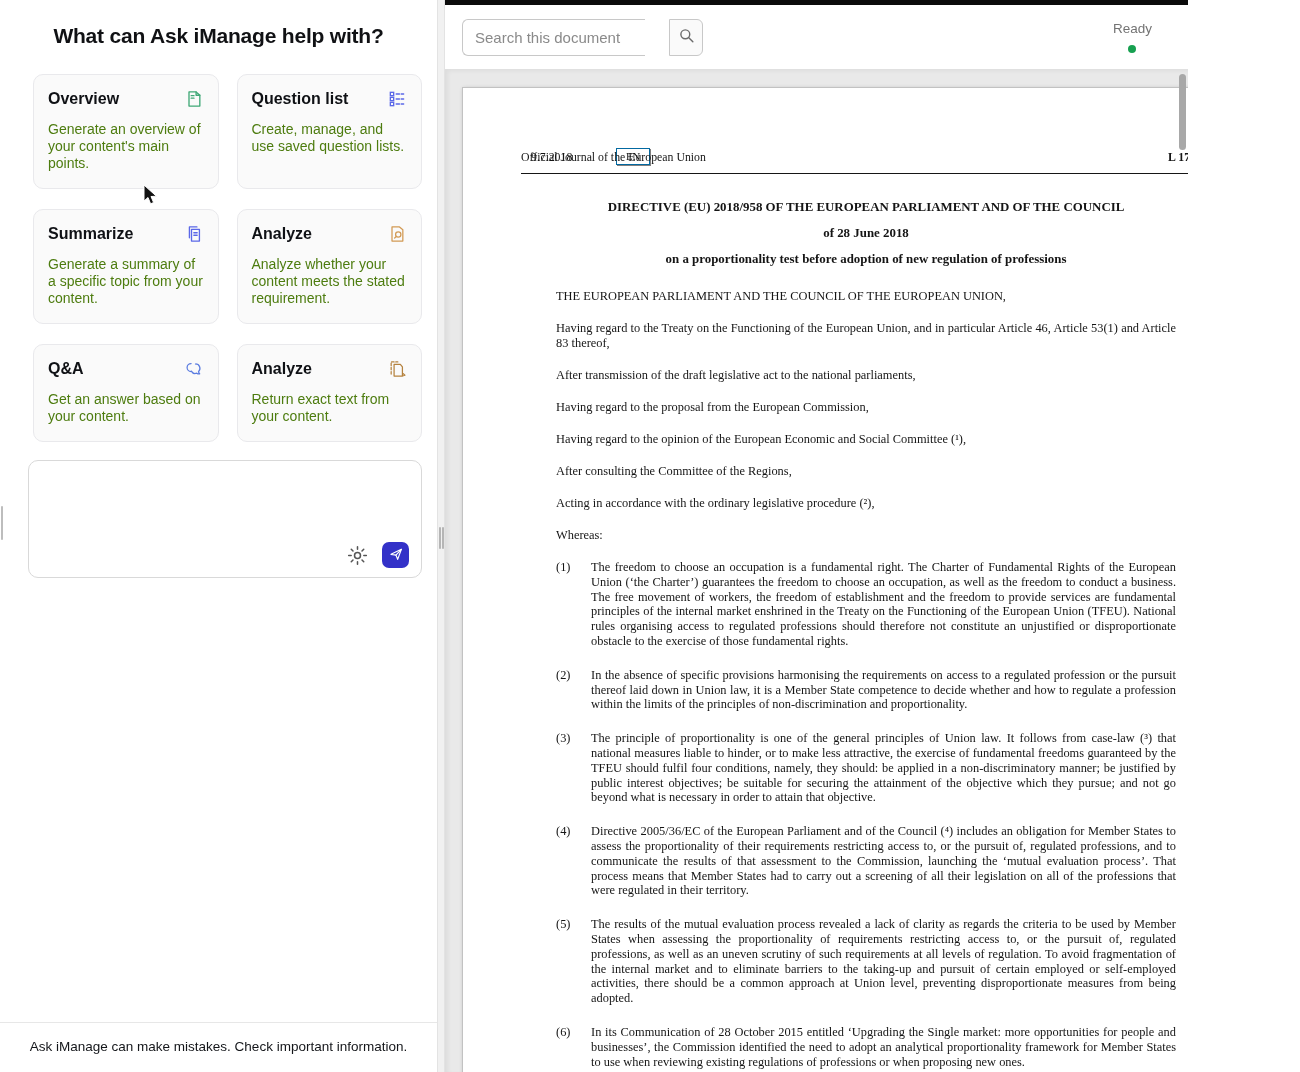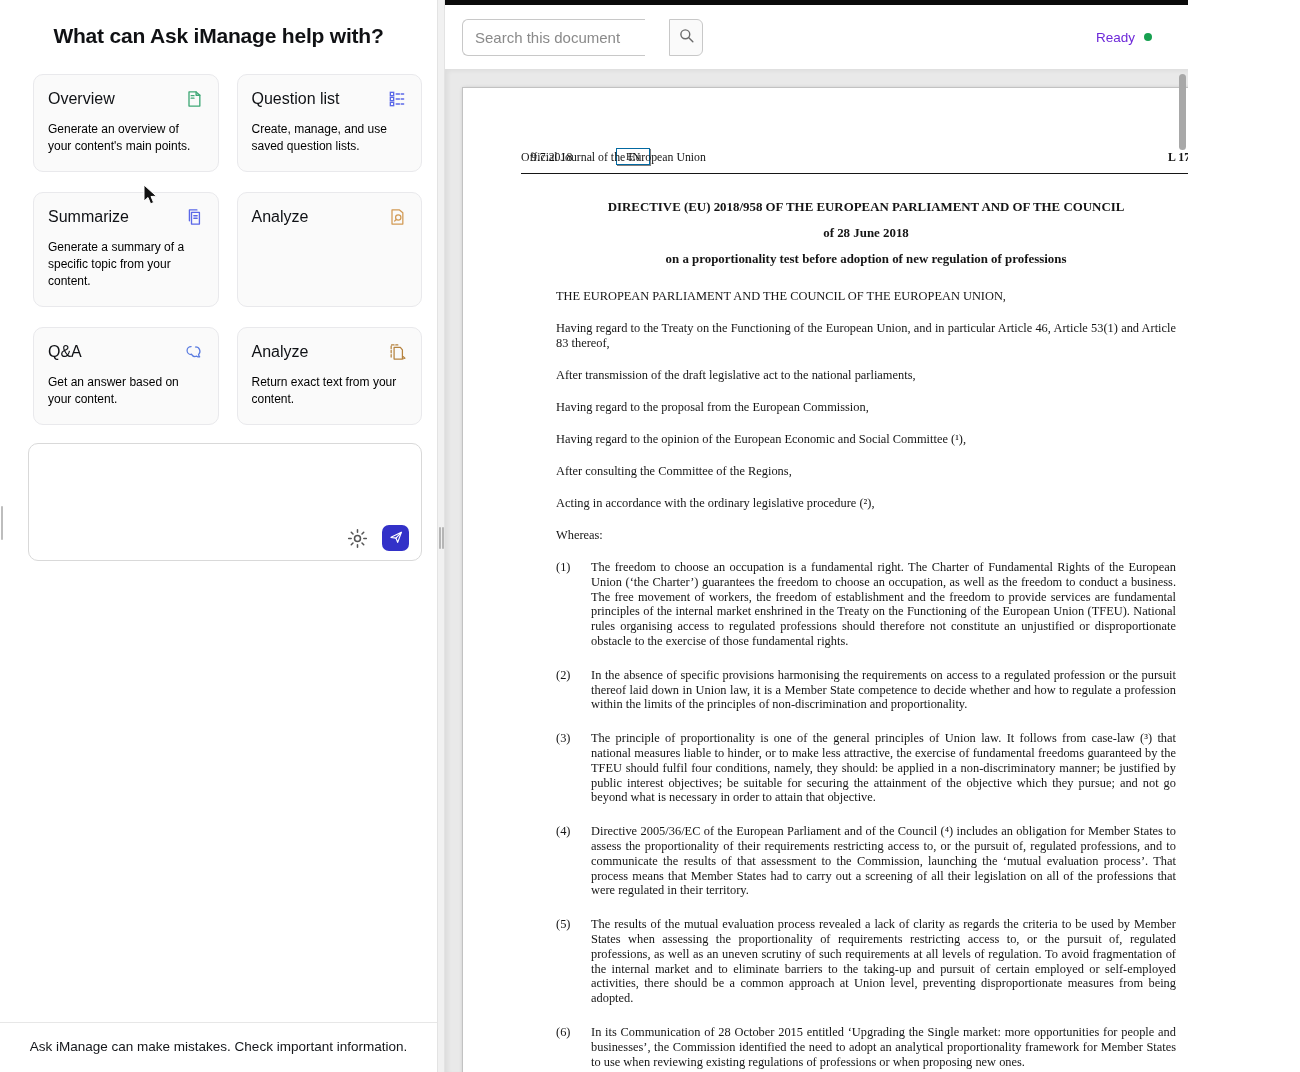--- a/index.html
+++ b/index.html
@@ -10,24 +10,24 @@
     background:#fff;
   }
   .app { display:flex; width:1188px; height:1072px; }
 
   
   .panel { width:437px; background:#fff; position:relative; display:flex; flex-direction:column; }
   .panel-title { font-size:21px; font-weight:700; text-align:center; color:#101114; margin:24px 12px 6px; letter-spacing:-0.2px; }
   .cards { display:grid; grid-template-columns:1fr 1fr; gap:20px 18px; margin:20px 15px 0 33px; }
   .card { background:#fafafa; border:1px solid #e9e9ec; border-radius:10px; padding:14px 14px 16px; }
   .card-head { display:flex; justify-content:space-between; align-items:flex-start; }
-  .card-title { font-size:16px; font-weight:400; color:#0f1115; padding-top:1px; }
+  .card-title { font-size:16px; font-weight:700; color:#0f1115; padding-top:1px; }
   .card-icon { width:20px; height:20px; flex:none; }
   .card-icon svg { width:20px; height:20px; display:block; }
-  .card-desc { margin:12px 0 0; font-size:12px; line-height:17px; color:#000000; }
+  .card-desc { margin:12px 0 0; font-size:14px; line-height:17px; color:#4d7c0f; }
 
   .prompt-box { margin:18px 15px 0 28px; height:118px; border:1px solid #d9d9d9; border-radius:10px; position:relative; background:#fff; }
   .prompt-input { width:100%; height:100%; border:none; outline:none; resize:none; border-radius:10px; padding:10px 12px; font:14px "Liberation Sans",sans-serif; color:#222; background:transparent; }
   .prompt-controls { position:absolute; right:12px; bottom:9px; display:flex; align-items:center; gap:13px; }
   .gear-btn { width:23px; height:23px; background:none; border:none; padding:0; cursor:pointer; }
   .gear-btn svg { width:23px; height:23px; display:block; }
   .send-btn { width:27px; height:26px; background:#3331c8; border:none; border-radius:7px; display:flex; align-items:center; justify-content:center; cursor:pointer; padding:0; }
   .send-btn svg { width:16px; height:16px; }
 
   .panel-spacer { flex:1; }
@@ -43,21 +43,21 @@
 
   
   .viewer { flex:1; display:flex; flex-direction:column; min-width:0; }
   .top-black { height:5px; background:#0b0b0b; }
   .toolbar { height:64px; background:#fff; display:flex; align-items:center; justify-content:space-between; padding:0 36px 0 17px; }
   .searchwrap { display:flex; height:37px;gap:24px; }
   .search-input { width:183px; padding:0 12px; border:1px solid #c8c8c8; border-right:none; border-radius:6px 0 0 6px; font-size:15px; color:#333; outline:none; font-family:"Liberation Sans",sans-serif; }
   .search-input::placeholder { color:#8a8a8a; }
   .search-btn { width:34px; border:1px solid #c8c8c8; background:#fafafa; border-radius:0 6px 6px 0; display:flex; align-items:center; justify-content:center; cursor:pointer; }
   .search-btn svg { width:19px; height:19px; }
-  .status { display:flex; align-items:center; gap:9px; font-size:13.5px; color:#6d28d9; }
+  .status { display:flex; align-items:center; gap:9px; font-size:13.5px; color:#737373;flex-direction:column; }
   .status-dot { width:8px; height:8px; border-radius:50%; background:#17a050; }
 
   .doc-viewport { flex:1; background:#e9e9e9; position:relative; overflow:hidden; box-shadow:inset 3px 2px 4px rgba(0,0,0,.05); }
   .page { position:absolute; left:17px; top:18px; width:808px; height:1250px; background:#fff; border:1px solid #c2c2c2; box-shadow:1px 1px 4px rgba(0,0,0,.18); padding:60px 58px 0; font-family:"Liberation Serif",serif; color:#151515; }
 
   .oj-header { position:relative; height:18px; font-size:11.8px; }
   .oj-date { position:absolute; left:10px; top:2px; }
   .oj-lang { position:absolute; left:95px; top:0; border:1px solid #0369a1; padding:0 9px; font-size:10.8px; line-height:15px; box-shadow:1px 1px 0 rgba(0,0,0,.5); }
   .oj-journal { position:absolute; left:0; right:0; top:2px; text-align:left; }
   .oj-ref { position:absolute; right:0; top:2px;font-weight:bold; }
@@ -133,20 +133,21 @@
         <div class="card-head">
           <span class="card-title">Analyze</span>
           <span class="card-icon">
             <svg viewBox="0 0 24 24" fill="none" stroke-width="1.5" stroke-linejoin="round" stroke-linecap="round" stroke="#d29a54">
               <path d="M6 3.5h9L19 7v13.5H6z"></path>
                 <circle cx="13.5" cy="12.5" r="3.2"></circle>
                 <path d="M11.2 14.8l-2 2"></path>
             </svg>
           </span>
         </div>
+        <p class="card-desc">Analyze whether your content meets the stated requirement.</p>
       </div>
 
       <div class="card">
         <div class="card-head">
           <span class="card-title">Q&amp;A</span>
           <span class="card-icon">
             <svg viewBox="0 0 24 24" fill="none" stroke-width="1.5" stroke-linejoin="round" stroke-linecap="round" stroke="#5b7ce0">
               <path d="M8.5 5.5a4.8 4.8 0 100 9.6"></path>
               <path d="M13.8 6a5.3 5.3 0 013.6 9.2c.2 1 .7 2 1.4 2.6-1.2.2-2.5-.1-3.5-.8a5.3 5.3 0 01-6.5-2.4"></path>
             </svg>

